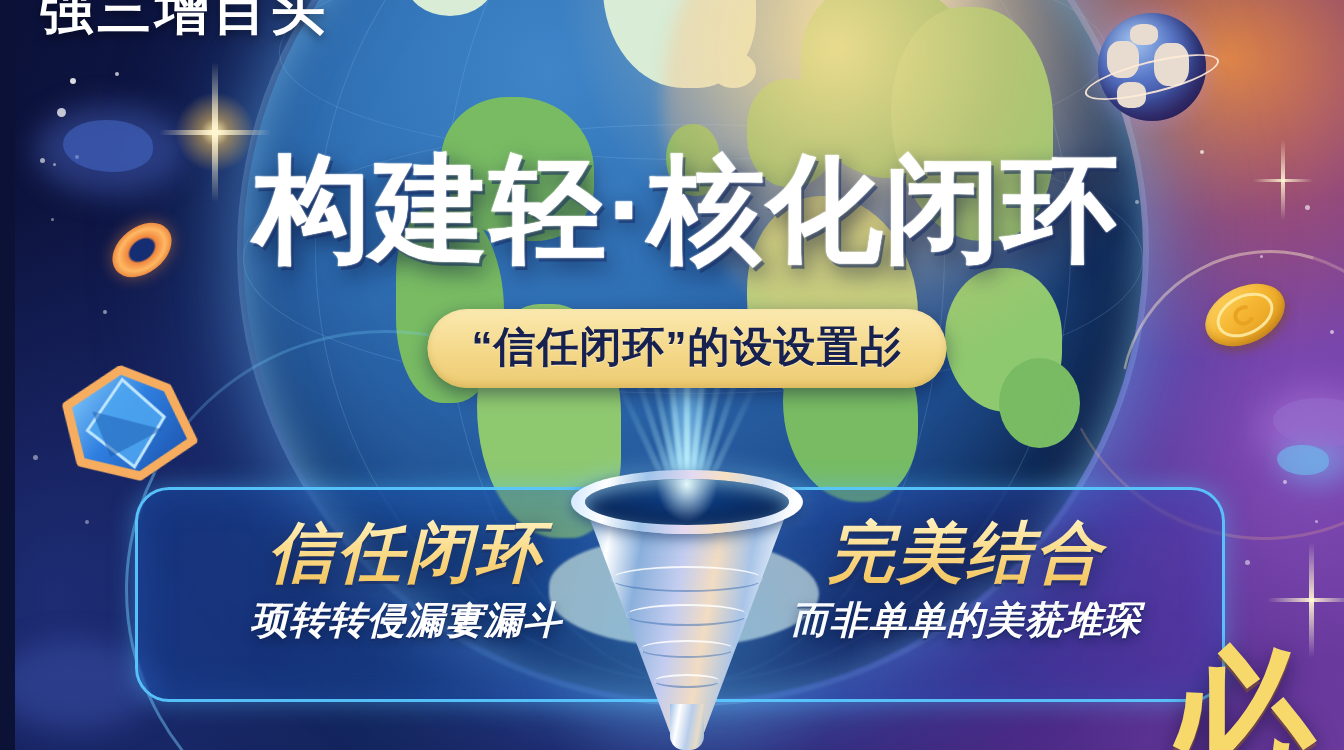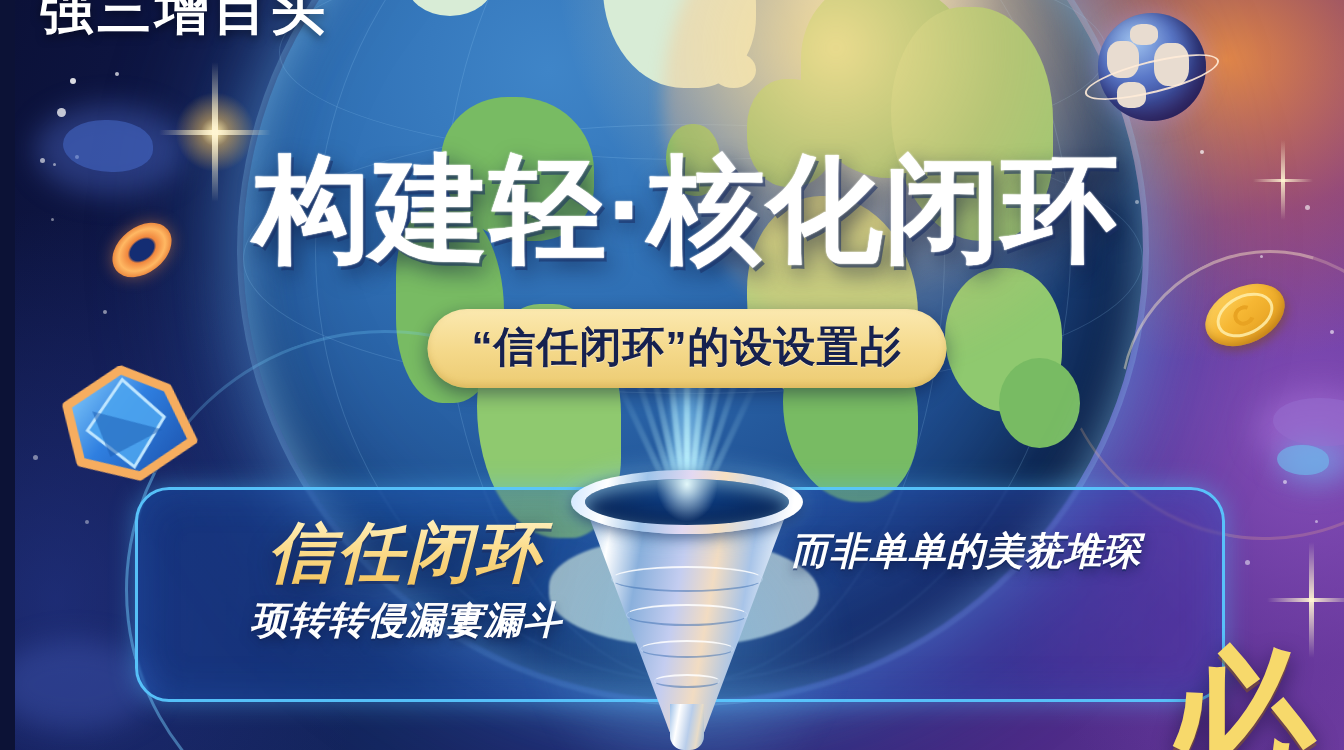--- a/index.html
+++ b/index.html
@@ -345,20 +345,21 @@
     <div class="beam" style="height:178px;transform:translateX(-50%) rotate(25deg);opacity:.32;"></div>
     <div class="beam" style="height:178px;transform:translateX(-50%) rotate(-25deg);opacity:.32;"></div>
   </div>
 
   <div class="card">
     <div class="card-col col-left">
       <div class="col-head">信任闭环</div>
       <div class="col-sub">顼转转侵漏寠漏斗</div>
     </div>
     <div class="card-col col-right">
+      <div class="col-head">完美结合</div>
       <div class="col-sub">而非单单的美莸堆琛</div>
     </div>
   </div>
 
   <div class="funnel">
     <div class="funnel-glow"></div>
     <div class="funnel-cone"></div>
     <div class="fring" style="top:96px;width:152px;height:26px;"></div>
     <div class="fring" style="top:134px;width:122px;height:22px;"></div>
     <div class="fring" style="top:170px;width:94px;height:18px;"></div>

